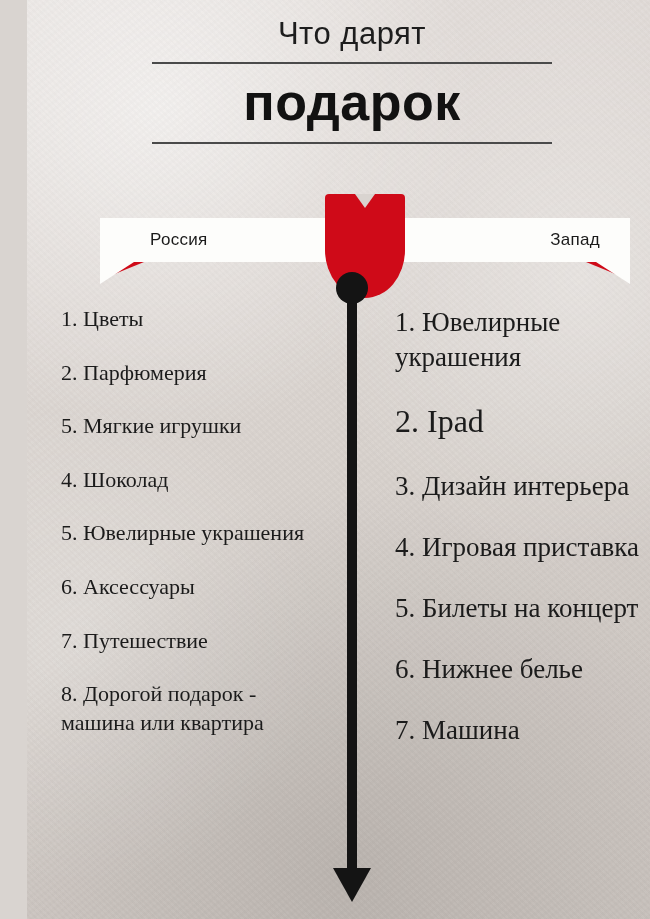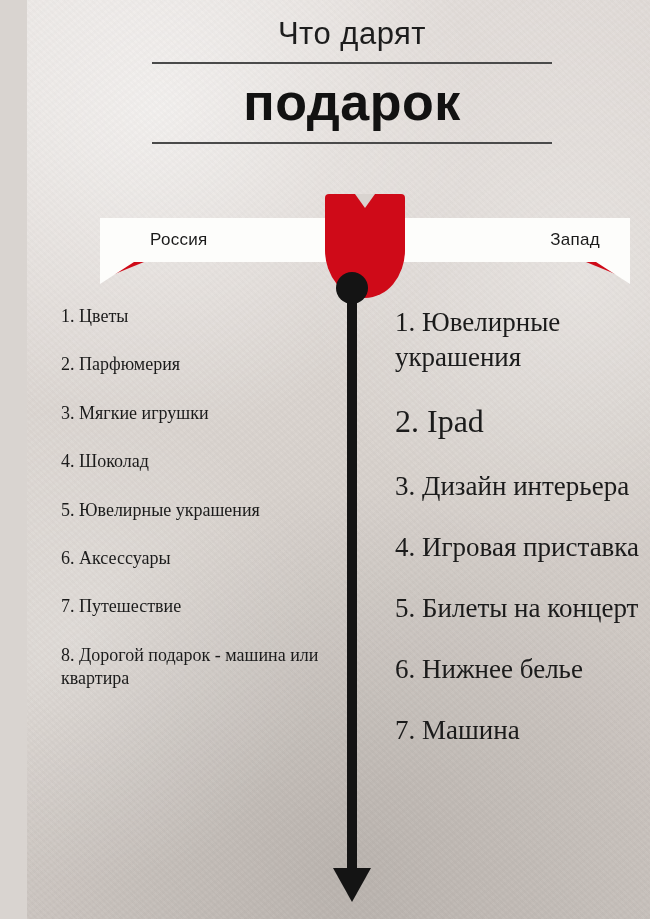--- a/index.html
+++ b/index.html
@@ -191,21 +191,21 @@
     position: absolute;
     top: 0;
   }
   .col-left  { left: 34px;  width: 258px; }
   .col-right { left: 368px; width: 268px; }
   .list-item {
     color: #1b1b1b;
     line-height: 1.3;
   }
   .col-left .list-item {
-    font-size: 18px;
+    font-size: 22px;
     margin-bottom: 25px;
   }
   .col-right .list-item {
     font-size: 27px;
     margin-bottom: 26px;
   }
   .col-right .list-item.ipad {
     font-size: 32px;
   }
 
@@ -271,21 +271,21 @@
   </div>
 
   <div class="arrow-dot"></div>
   <div class="arrow-line"></div>
   <div class="arrow-head"></div>
 
   <div class="columns">
     <div class="col col-left">
       <div class="list-item">1. Цветы</div>
       <div class="list-item">2. Парфюмерия</div>
-      <div class="list-item">3. Мягкие игрушки</div>
+      <div class="list-item">5. Мягкие игрушки</div>
       <div class="list-item">4. Шоколад</div>
       <div class="list-item">5. Ювелирные украшения</div>
       <div class="list-item">6. Аксессуары</div>
       <div class="list-item">7. Путешествие</div>
       <div class="list-item">8. Дорогой подарок - машина или квартира</div>
     </div>
 
     <div class="col col-right">
       <div class="list-item">1. Ювелирные украшения</div>
       <div class="list-item ipad">2. Ipad</div>

